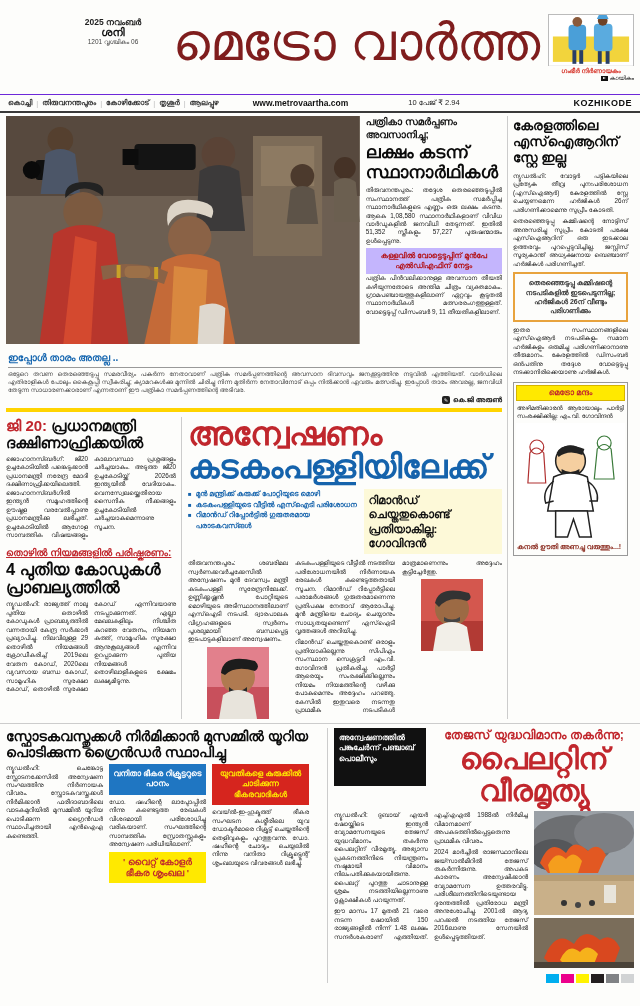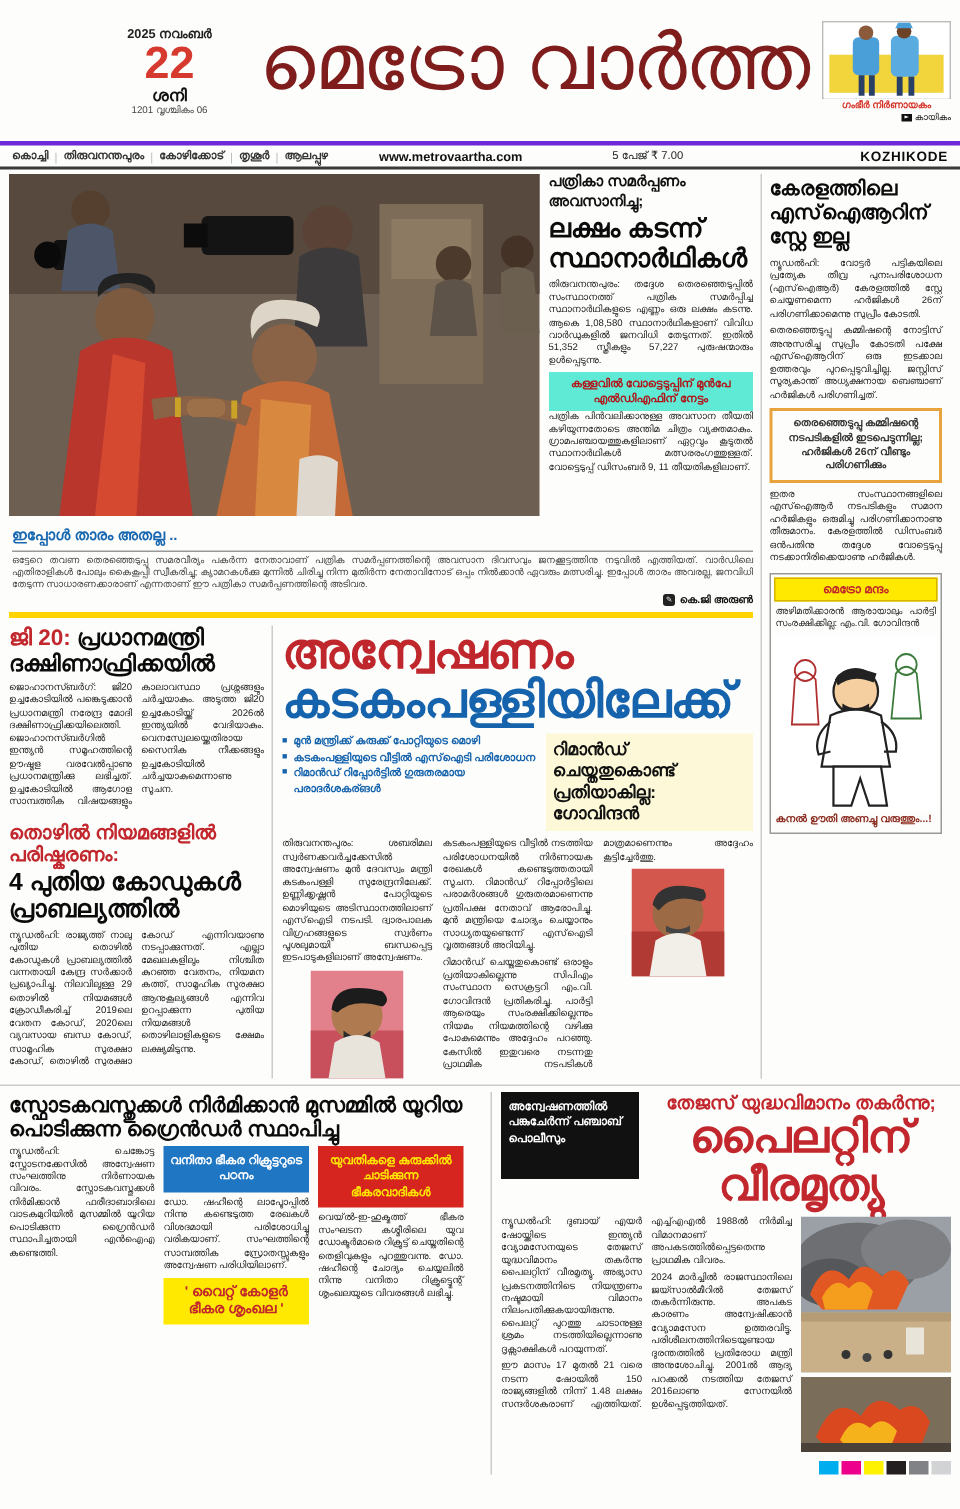--- a/index.html
+++ b/index.html
@@ -19,21 +19,21 @@
               color:#7f1d1d; line-height:1.25; font-family:"DejaVu Sans",sans-serif; white-space:nowrap; overflow:hidden; }
   .promo { width:86px; margin-top:4px; cursor:pointer; }
   .promo .thumb { width:86px; height:52px; display:block; border:1px solid #bbb; }
   .promo .cap { font-size:6.5px; color:#d6342a; font-weight:bold; text-align:center; line-height:1.2; margin-top:1px; }
   .promo .tag { font-size:6px; color:#111; text-align:right; display:flex; justify-content:flex-end; align-items:center; gap:2px; }
   .promo .play { width:7px; height:5px; background:#111; display:inline-block; position:relative; }
   .promo .play:after { content:""; position:absolute; left:2px; top:1px; border-left:3px solid #fff;
                        border-top:1.5px solid transparent; border-bottom:1.5px solid transparent; }
 
   
-  .nav { height:19px; border-top:3px solid #6d28d9; border-bottom:2px solid #3a3a3a;
+  .nav { height:19px; border-top:1px solid #6d28d9; border-bottom:2px solid #3a3a3a;
          display:flex; align-items:center; padding:0 8px; font-size:7.5px; font-weight:bold; color:#333; }
   .nav .cities { display:flex; gap:4px; align-items:center; }
   .nav .sep { color:#bbb; font-weight:normal; }
   .nav .site { margin-left:34px; font-size:8.5px; color:#111; cursor:pointer; }
   .nav .price { margin-left:60px; font-weight:normal; font-size:7.5px; color:#222; }
   .nav .edition { margin-left:auto; font-size:9px; letter-spacing:.5px; color:#0c0c0c; }
 
   
   .mainrow { display:flex; padding:3px 6px 0 6px; }
   .leftmain { width:502px; padding-right:5px; border-right:1px solid #ccc; }
@@ -41,42 +41,42 @@
 
   
   .lead { display:flex; }
   .lead .photo { width:358px; height:228px; }
   .lead .photo svg { width:100%; height:100%; display:block; }
   .lead .storycol { width:144px; padding-left:6px; }
   .kicker { font-size:10px; font-weight:bold; color:#111; line-height:1.25; }
   .lead h1 { font-size:17.5px; line-height:1.12; color:#0b0b0b; margin:2px 0 4px; }
   .smallbody { font-size:6.4px; line-height:1.32; text-align:justify; color:#222; }
   .smallbody p { margin-bottom:3px; }
-  .hlbox { background:#5eead4; color:#b31217; font-weight:bold; font-size:7.6px; line-height:1.3;
+  .hlbox { background:#c4b5fd; color:#b31217; font-weight:bold; font-size:7.6px; line-height:1.3;
            padding:3px 4px; margin:0 0; text-align:center; }
 
   
   .commentary { margin-top:3px; padding-left:2px; }
   .commentary .ctitle { color:#1767b0; font-weight:bold; font-size:10px; display:inline-block; }
   .commentary .crule { border-top:1px solid #999; margin:2px 0 2px; }
   .commentary .cbody { font-size:6.3px; line-height:1.3; color:#444; text-align:justify; }
   .commentary .byline { text-align:right; font-size:7px; font-weight:bold; color:#111; margin-top:1px;
                         display:flex; justify-content:flex-end; align-items:center; gap:3px; }
   .commentary .bicon { width:8px; height:8px; background:#222; color:#fff; font-size:5px; display:inline-flex;
                        align-items:center; justify-content:center; border-radius:2px; }
   .yellowrule { height:4px; background:#ffd400; margin:4px 0 5px; }
 
   
   .midband { display:flex; }
   .leftcol { width:176px; padding-right:5px; border-right:1px solid #ccc; }
   .leftcol h2 { font-size:15px; line-height:1.15; color:#0b0b0b; margin-bottom:4px; }
   .leftcol h2 .red { color:#c1272d; }
   .twocol { columns:2; column-gap:6px; }
   .story + .story { margin-top:7px; }
-  .lkicker { color:#c1272d; font-weight:bold; font-size:13px; line-height:1.2; }
+  .lkicker { color:#c1272d; font-weight:bold; font-size:10px; line-height:1.2;text-decoration:underline; }
   .leftcol h3 { font-size:16.5px; line-height:1.12; color:#0b0b0b; margin:1px 0 4px; }
 
   .midcol { flex:1; padding-left:6px; }
   .invhead { font-weight:bold; line-height:1.02; letter-spacing:-.5px; }
   .invhead .l1 { color:#c0272d; font-size:33px; display:block; }
   .invhead .l2 { color:#1563ac; font-size:33px; display:block; }
   .invtop { display:flex; margin-top:5px; gap:6px; }
   .bullets { width:54%; }
   .bullets div { font-size:7.2px; font-weight:bold; color:#1563ac; line-height:1.45; display:flex; gap:4px; }
   .bullets .sq { color:#1563ac; font-size:6px; line-height:1.8; }
@@ -130,21 +130,20 @@
   .regmarks span { width:13px; height:9px; display:inline-block; }
 </style>
 </head>
 <body>
 
 <div class="page">
 
   <div class="header">
     <div class="dateblock">
       <div class="month">2025 നവംബർ</div>
-      <div class="day">22</div>
       <div class="weekday">ശനി</div>
       <div class="era">1201 വൃശ്ചികം 06</div>
     </div>
     <div class="masthead">മെട്രോ വാർത്ത</div>
     <div class="promo">
       <span class="thumb">
         <svg viewBox="0 0 86 52" preserveAspectRatio="none">
           <rect width="86" height="52" fill="#ffffff"></rect>
           <rect x="4" y="22" width="78" height="26" fill="#f2d43c"></rect>
           <rect x="20" y="10" width="18" height="26" rx="4" fill="#4a9fd8"></rect>
@@ -172,21 +171,21 @@
         <span class="sep">|</span>
       <span>തിരുവനന്തപുരം</span>
         <span class="sep">|</span>
       <span>കോഴിക്കോട്</span>
         <span class="sep">|</span>
       <span>തൃശൂർ</span>
         <span class="sep">|</span>
       <span>ആലപ്പുഴ</span>
     </div>
     <span class="site">www.metrovaartha.com</span>
-    <span class="price">5 പേജ്  ₹ 7.00</span>
+    <span class="price">10 പേജ്  ₹ 2.94</span>
     <span class="edition">KOZHIKODE</span>
   </div>
 
   <div class="mainrow">
     <div class="leftmain">
 
       <div class="lead">
         <div class="photo">
           <svg viewBox="0 0 358 228" preserveAspectRatio="none">
             <rect width="358" height="228" fill="#6d5f52"></rect>
@@ -274,21 +273,21 @@
               <div>
                   <span class="sq">■</span>
                   <span>മുൻ മന്ത്രിക്ക് കുരുക്ക് പോറ്റിയുടെ മൊഴി</span>
                 </div>
               <div>
                   <span class="sq">■</span>
                   <span>കടകംപള്ളിയുടെ വീട്ടിൽ എസ്ഐടി പരിശോധന</span>
                 </div>
               <div>
                   <span class="sq">■</span>
-                  <span>റിമാൻഡ് റിപ്പോർട്ടിൽ ഗുരുതരമായ പരാദർശകര്ങൾ</span>
+                  <span>റിമാൻഡ് റിപ്പോർട്ടിൽ ഗുരുതരമായ പരാടകവസ്ങൾ</span>
                 </div>
             </div>
             <div class="quotebox">റിമാൻഡ് ചെയ്തതുകൊണ്ട് പ്രതിയാകില്ല: ഗോവിന്ദൻ</div>
           </div>
           <div class="invbody">
             <p>തിരുവനന്തപുരം: ശബരിമല സ്വർണക്കവർച്ചക്കേസിൽ അന്വേഷണം മുൻ ദേവസ്വം മന്ത്രി കടകംപള്ളി സുരേന്ദ്രനിലേക്ക്. ഉണ്ണിക്കൃഷ്ണൻ പോറ്റിയുടെ മൊഴിയുടെ അടിസ്ഥാനത്തിലാണ് എസ്ഐടി നടപടി. ദ്വാരപാലക വിഗ്രഹങ്ങളുടെ സ്വർണം പൂശലുമായി ബന്ധപ്പെട്ട ഇടപാടുകളിലാണ് അന്വേഷണം.</p>
             <span class="portrait">
               <svg viewBox="0 0 62 72" preserveAspectRatio="none">
                 <rect width="62" height="72" fill="#e2808c"></rect>
                 <rect x="0" y="40" width="62" height="32" fill="#c8505c"></rect>

